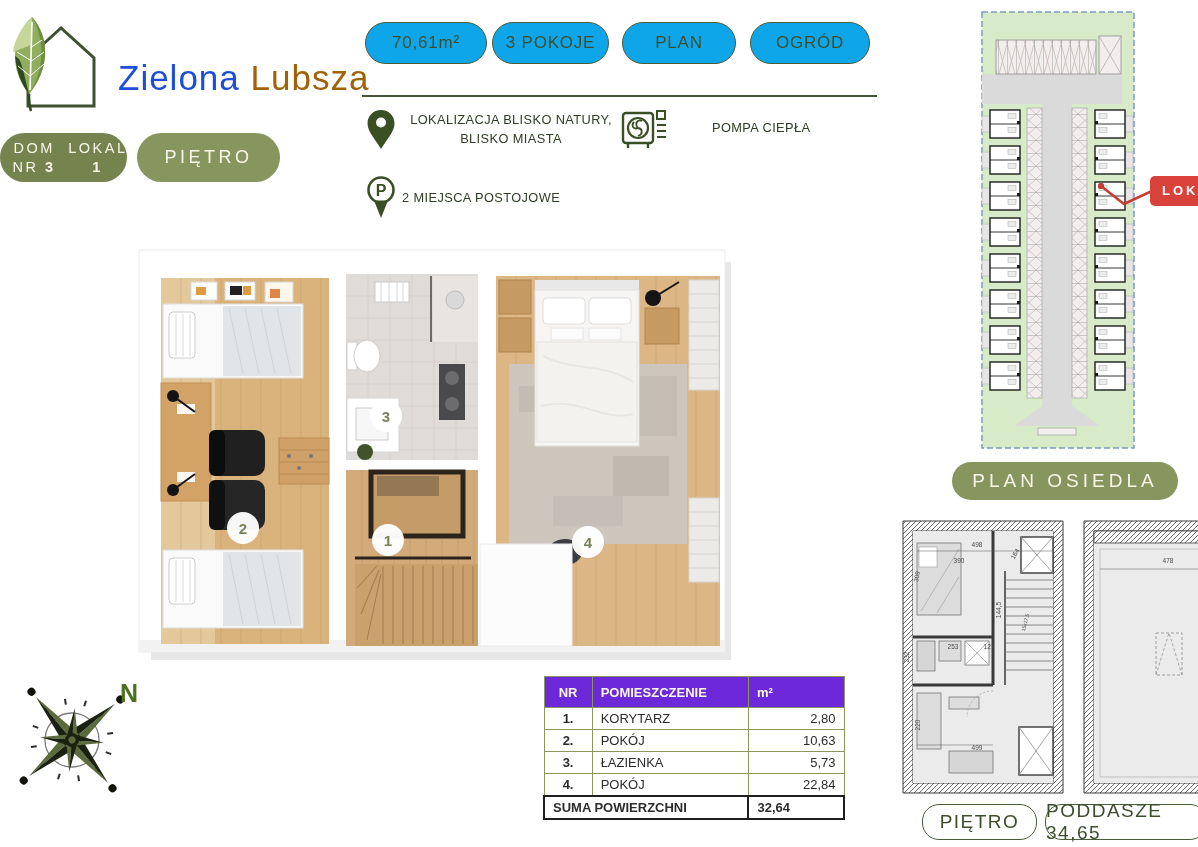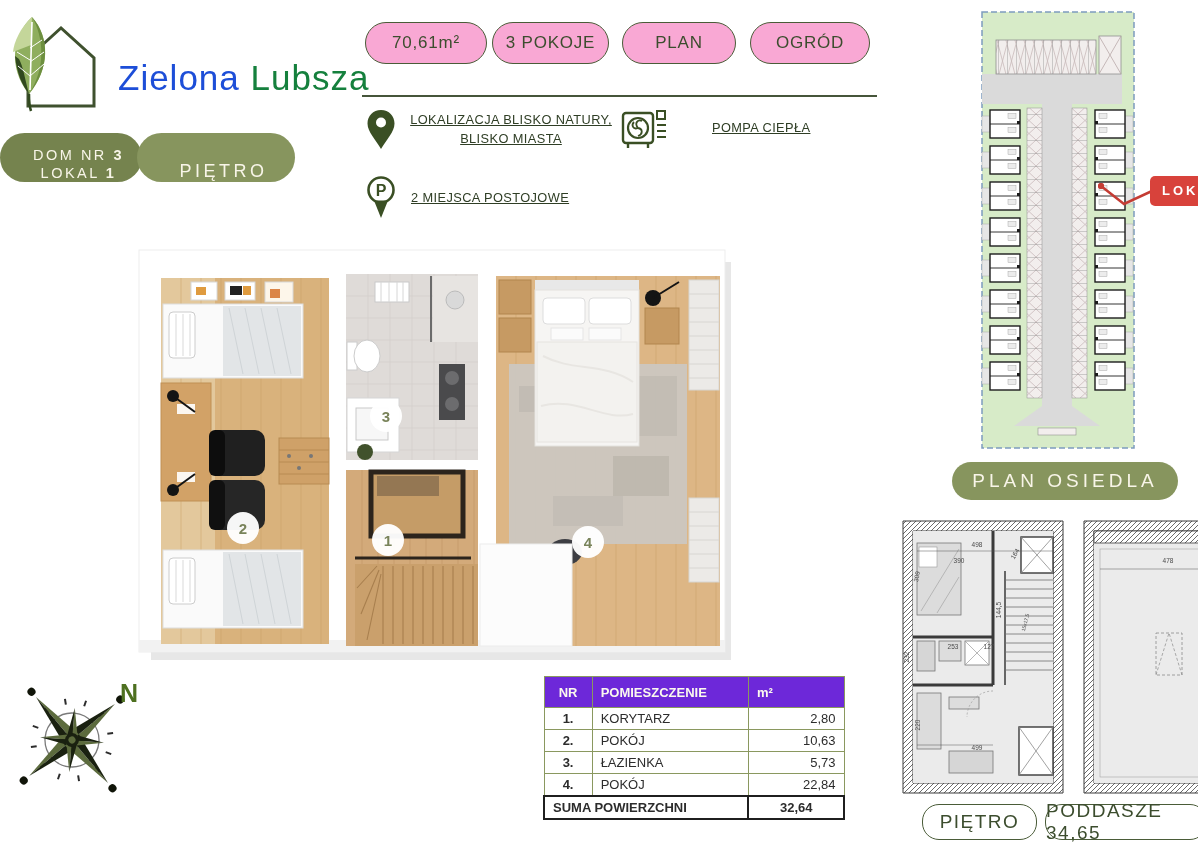--- a/index.html
+++ b/index.html
@@ -2,42 +2,42 @@
 <html><head>
 <meta charset="utf-8">
 <style>
   html,body{margin:0;padding:0;background:#fff;}
   .stage{position:relative;width:1198px;height:847px;overflow:hidden;background:#fff;
          font-family:"Liberation Sans","DejaVu Sans",sans-serif;}
   .abs{position:absolute;}
   
   .logo-text{font-size:35px;letter-spacing:1px;white-space:nowrap;}
   .logo-w1{color:#1d4ed8;margin-top:7px;}
-  .logo-w2{color:#15803d;font-weight:500;}
-  .badge{background:#75834e;color:#f8f5e8;border-radius:26px;display:flex;flex-direction:column;
-         align-items:center;justify-content:flex-end;text-align:center;padding-left:15px;}
+  .logo-w2{color:#a16207;font-weight:500;}
+  .badge{background:#75834e;color:#f8f5e8;border-radius:26px;display:flex;
+         align-items:center;justify-content:center;text-align:center;}
   .badge.light{background:#87955e;}
   .badge .ln{font-size:14.5px;letter-spacing:2.5px;line-height:1.25;}
   .badge b{font-weight:bold;}
   .badge-floor{font-size:18px;letter-spacing:3.5px;}
   .pill{border:1.6px solid #4a5c38;border-radius:22px;color:#3c4d2e;display:flex;align-items:center;
-        justify-content:center;font-size:17px;letter-spacing:0.8px;background:#f9a8d4;}
+        justify-content:center;font-size:17px;letter-spacing:0.8px;background:#0ea5e9;}
   .hdr-divider{background:#46553a;height:1.6px;}
   .feat{display:flex;align-items:center;color:#2f3e25;}
-  .feat .txt{font-size:12.8px;letter-spacing:0.4px;line-height:1.45;font-weight:500;text-align:center;text-decoration:underline;}
+  .feat .txt{font-size:12.8px;letter-spacing:0.4px;line-height:1.45;font-weight:500;text-align:center;}
   
   .rooms-table{border-collapse:collapse;width:302px;font-size:13px;color:#2c2c2c;}
   .rooms-table th,.rooms-table td{border:1.2px solid #8a985f;padding:3px 8px;}
   .rooms-table thead th{background:#6d28d9;color:#fbf9ee;font-weight:bold;text-align:left;height:24px;}
   .rooms-table thead th.c{text-align:center;}
   .rooms-table thead th.r{}
   .rooms-table td.nr{text-align:center;font-weight:bold;width:34px;}
   .rooms-table td.area{text-align:right;width:88px;}
   .rooms-table tfoot td{border:2px solid #1f1f1f;font-weight:bold;}
-  .rooms-table tfoot td.area{text-align:center;}
+  .rooms-table tfoot td.area{text-align:left;}
   
   .btn-solid{background:#87955e;color:#f8f5e8;border-radius:20px;display:flex;align-items:center;
              justify-content:center;font-size:19px;letter-spacing:4px;border:none;cursor:pointer;}
   .pill-sm{border:1.6px solid #4a5c38;border-radius:17px;color:#3c4d2e;display:flex;align-items:center;
            justify-content:center;font-size:19px;letter-spacing:1.5px;background:#fff;}
   .callout{background:#d8423b;color:#fff;border-radius:5px;font-size:13px;font-weight:bold;
            letter-spacing:3px;line-height:30px;padding-left:12px;}
 </style>
 </head>
 <body>
@@ -108,21 +108,21 @@
       <div>POMPA CIEPŁA</div>
     </div>
   </div>
 
   <div class="abs feat" style="left:364px;top:174px;height:48px;">
     <svg width="34" height="46" viewBox="0 0 34 46">
       <circle cx="17" cy="15" r="12.5" fill="#ffffff" stroke="#3a4f24" stroke-width="2.6"></circle>
       <path d="M10,25.5 L17,43 L24,25.5 Z" fill="#3a4f24"></path>
       <text x="17" y="21" text-anchor="middle" font-size="16" font-weight="bold" fill="#3a4f24" font-family="Liberation Sans, sans-serif">P</text>
     </svg>
-    <div class="txt" style="margin-left:13px;">
+    <div class="txt" style="margin-left:4px;">
       <div>2 MIEJSCA POSTOJOWE</div>
     </div>
   </div>
 
 
   <svg class="abs" style="left:133px;top:246px" width="600" height="420" viewBox="0 0 600 420">
     <rect x="18" y="16" width="580" height="398" fill="#e7e7e7"></rect>
     <rect x="6" y="4" width="586" height="402" fill="#ffffff" stroke="#ededed"></rect>
     <rect x="6" y="394" width="586" height="12" fill="#f2f2f2"></rect>
 

